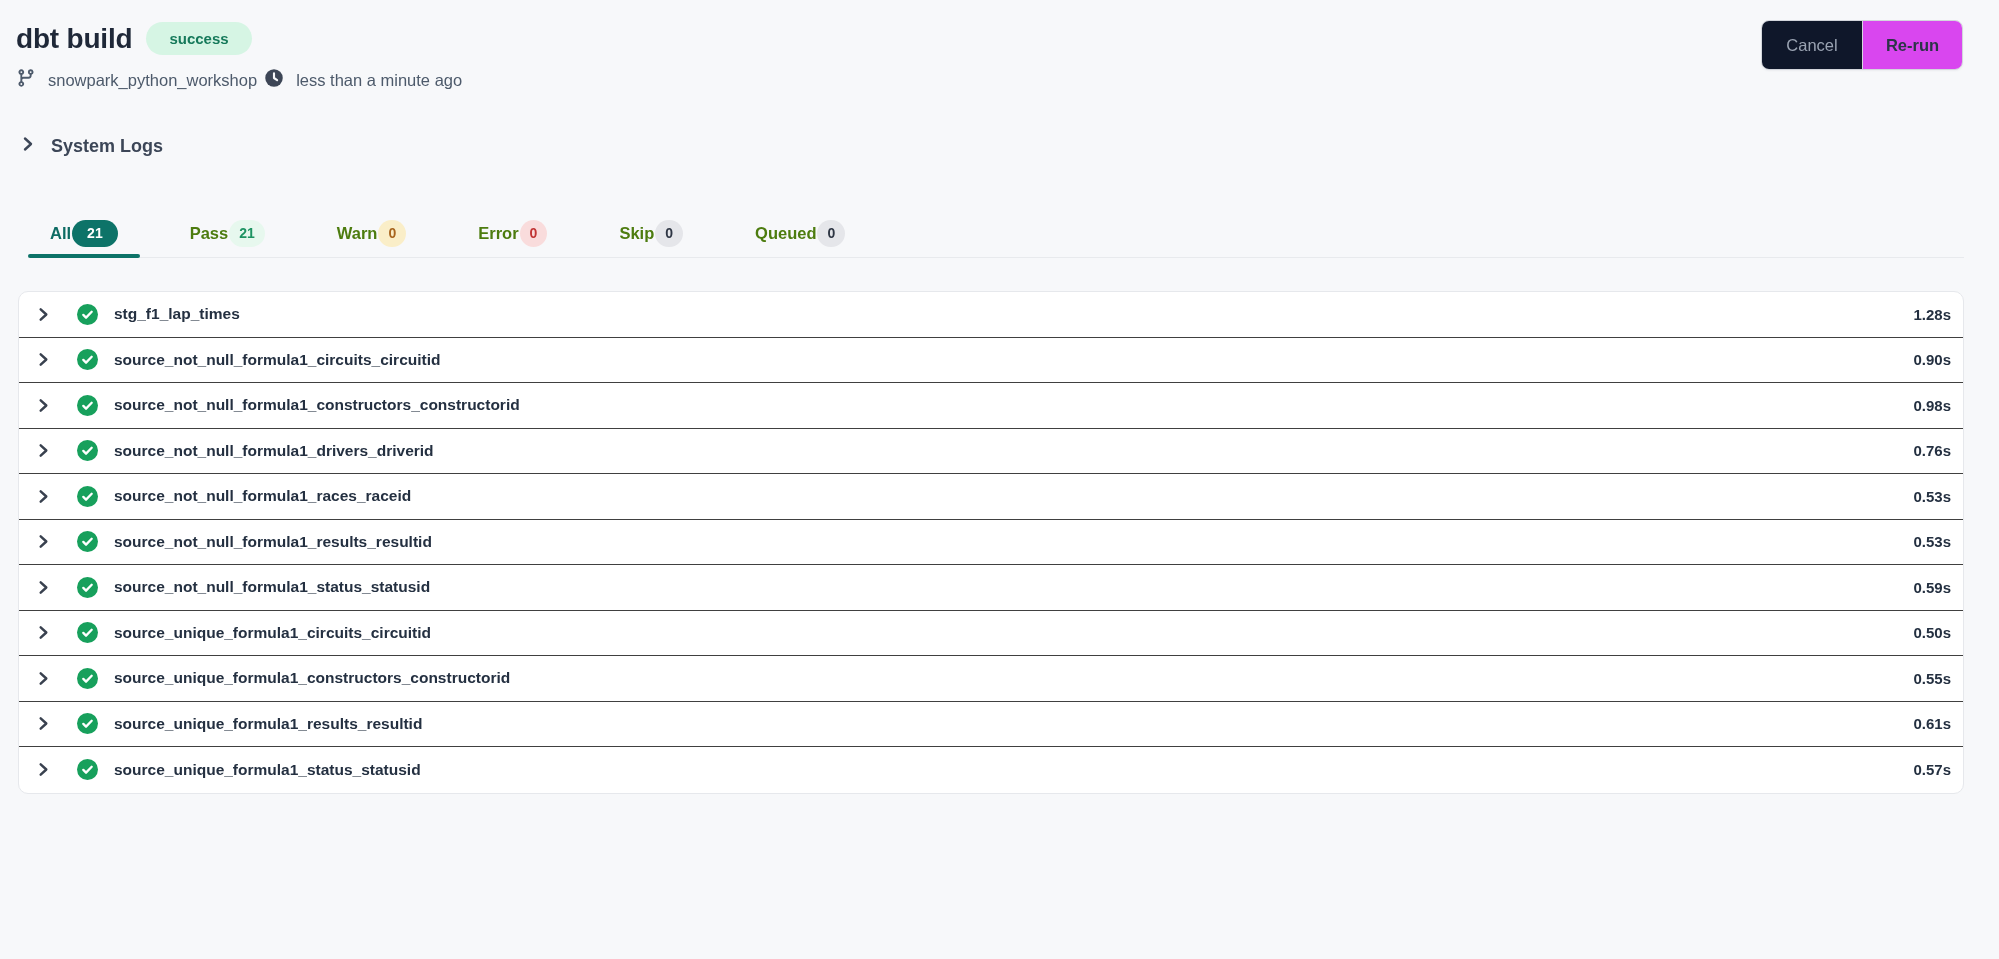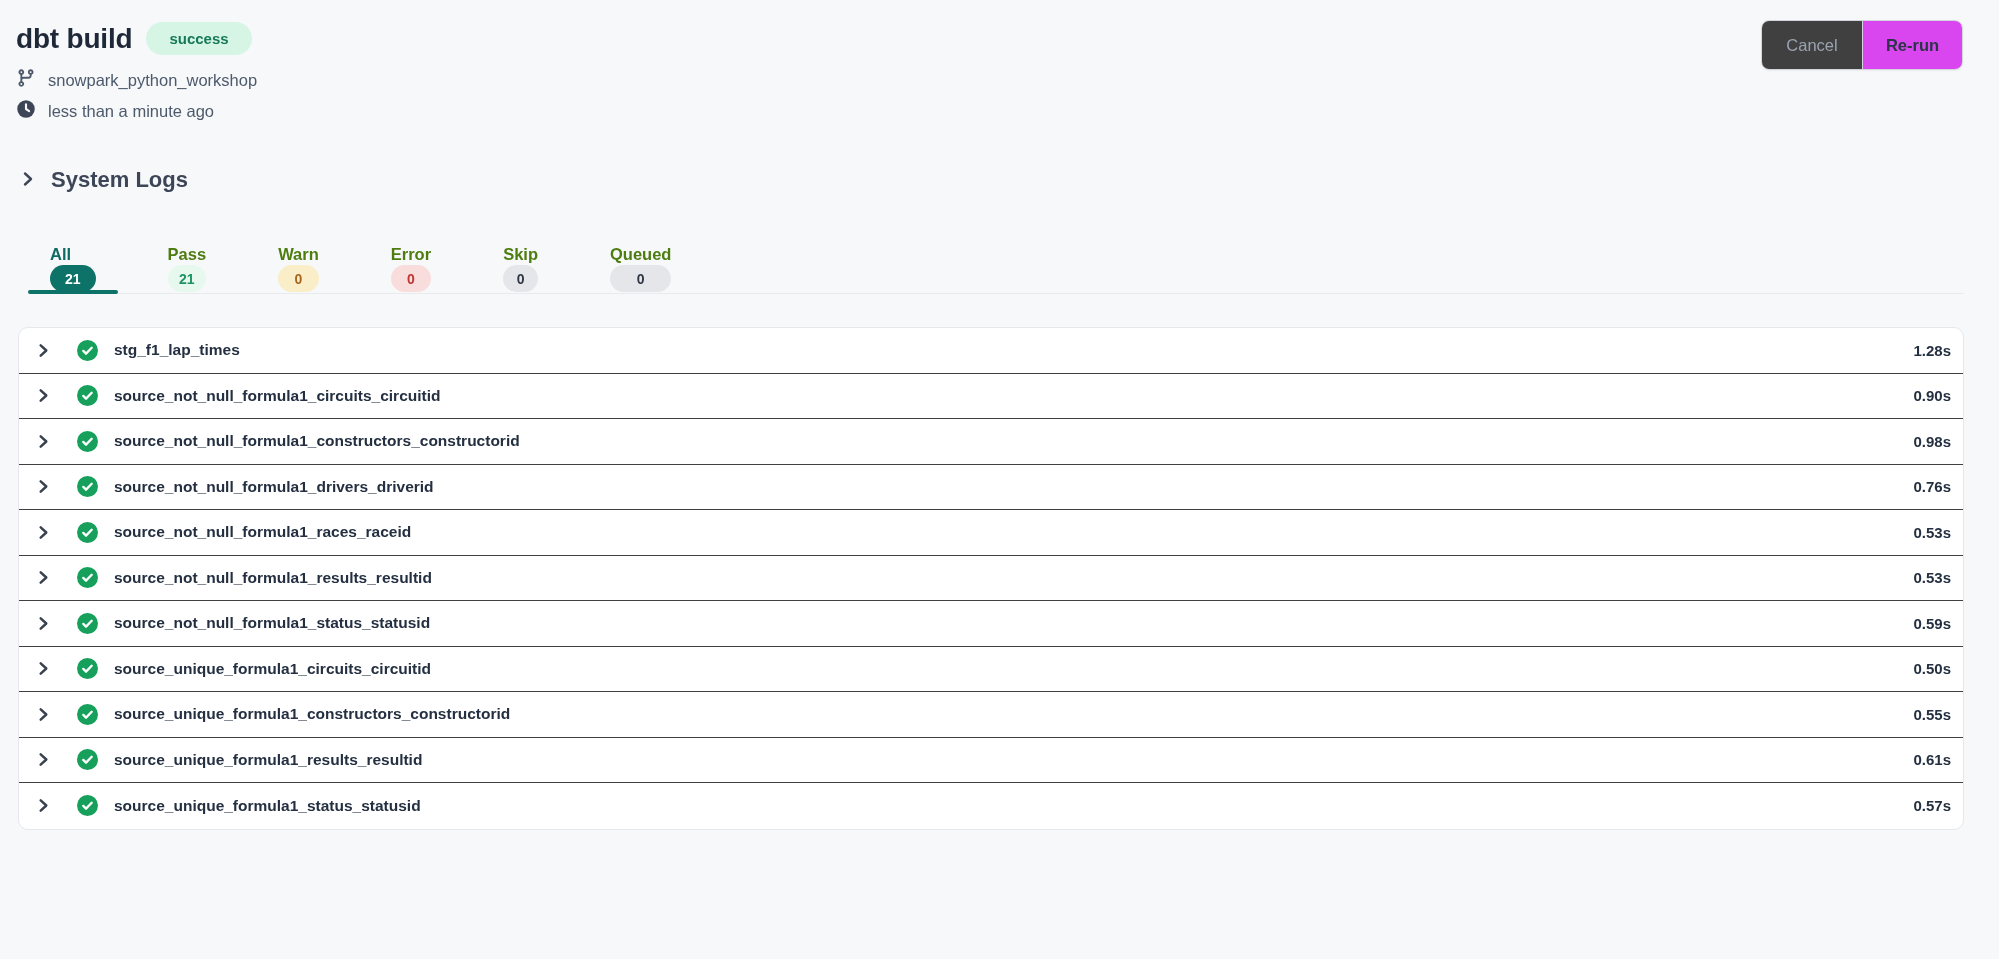--- a/index.html
+++ b/index.html
@@ -12,44 +12,44 @@
   }
 
   
   .header { display: flex; justify-content: space-between; align-items: flex-start; padding: 22px 36px 0 16px; }
   .title-row { display: flex; align-items: center; gap: 14px; }
   .page-title { margin: 0; font-size: 28px; font-weight: 700; color: #1f2838; letter-spacing: -0.2px; }
   .badge-success {
     background: #d6f5e4; color: #15795a; font-size: 15px; font-weight: 600;
     padding: 9px 23px; border-radius: 20px; line-height: 1;
   }
-  .meta { margin-top: 13px; display: flex; flex-direction: column; gap: 7px; }
+  .meta { margin-top: 13px; display: flex; flex-direction: row; gap: 7px; }
   .meta-row { display: flex; align-items: center; gap: 12px; font-size: 16.5px; color: #4d5a6b; }
   .meta-row svg { flex: none; }
 
   .btn-group {
     display: flex; border: 1px solid #d3d6dc; border-radius: 8px; overflow: hidden;
     box-shadow: 0 1px 2px rgba(16,24,40,0.05); margin-top: -2px;
   }
   .btn {
     width: 100px; height: 48px; border: none; font-family: inherit; font-size: 16.5px;
     display: flex; align-items: center; justify-content: center; cursor: pointer;
   }
-  .btn-cancel { background: #404040; color: #9aa3b2; cursor: default; }
+  .btn-cancel { background: #0f172a; color: #9aa3b2; cursor: default; }
   .btn-rerun { background: #d946ef; color: #2b3547; font-weight: 600; border-left: 1px solid #d3d6dc; }
 
   
   .system-logs {
     margin: 44px 0 0 20px; display: inline-flex; align-items: center; gap: 15px;
-    font-size: 22px; font-weight: 700; color: #3c4657; cursor: pointer;
+    font-size: 18px; font-weight: 700; color: #3c4657; cursor: pointer;
   }
 
   
   .tabs { margin: 52px 35px 0 28px; display: flex; gap: 28px; border-bottom: 1px solid #e8eaed; }
-  .tab { position: relative; height: 48px; display: flex; gap: 1px; padding: 0 22px; cursor: pointer; flex-direction: column; }
+  .tab { position: relative; height: 48px; display: flex; align-items: center; gap: 1px; padding: 0 22px; cursor: pointer; }
   .tab-label { font-size: 16.5px; font-weight: 600; color: #4d7c0f; }
   .tab.active .tab-label { color: #0d6b63; font-weight: 700; }
   .tab.active::after { content: ""; position: absolute; left: 0; right: 0; bottom: -1px; height: 4px; background: #0d7368; border-radius: 3px; }
   .pill {
     min-width: 27px; height: 27px; padding: 0 10px; border-radius: 14px;
     display: inline-flex; align-items: center; justify-content: center;
     font-size: 14px; font-weight: 700; line-height: 1;
   }
   .pill-all     { background: #0d7368; color: #ffffff; padding: 0 15px; }
   .pill-pass    { background: #e7f8ee; color: #1e9362; }

